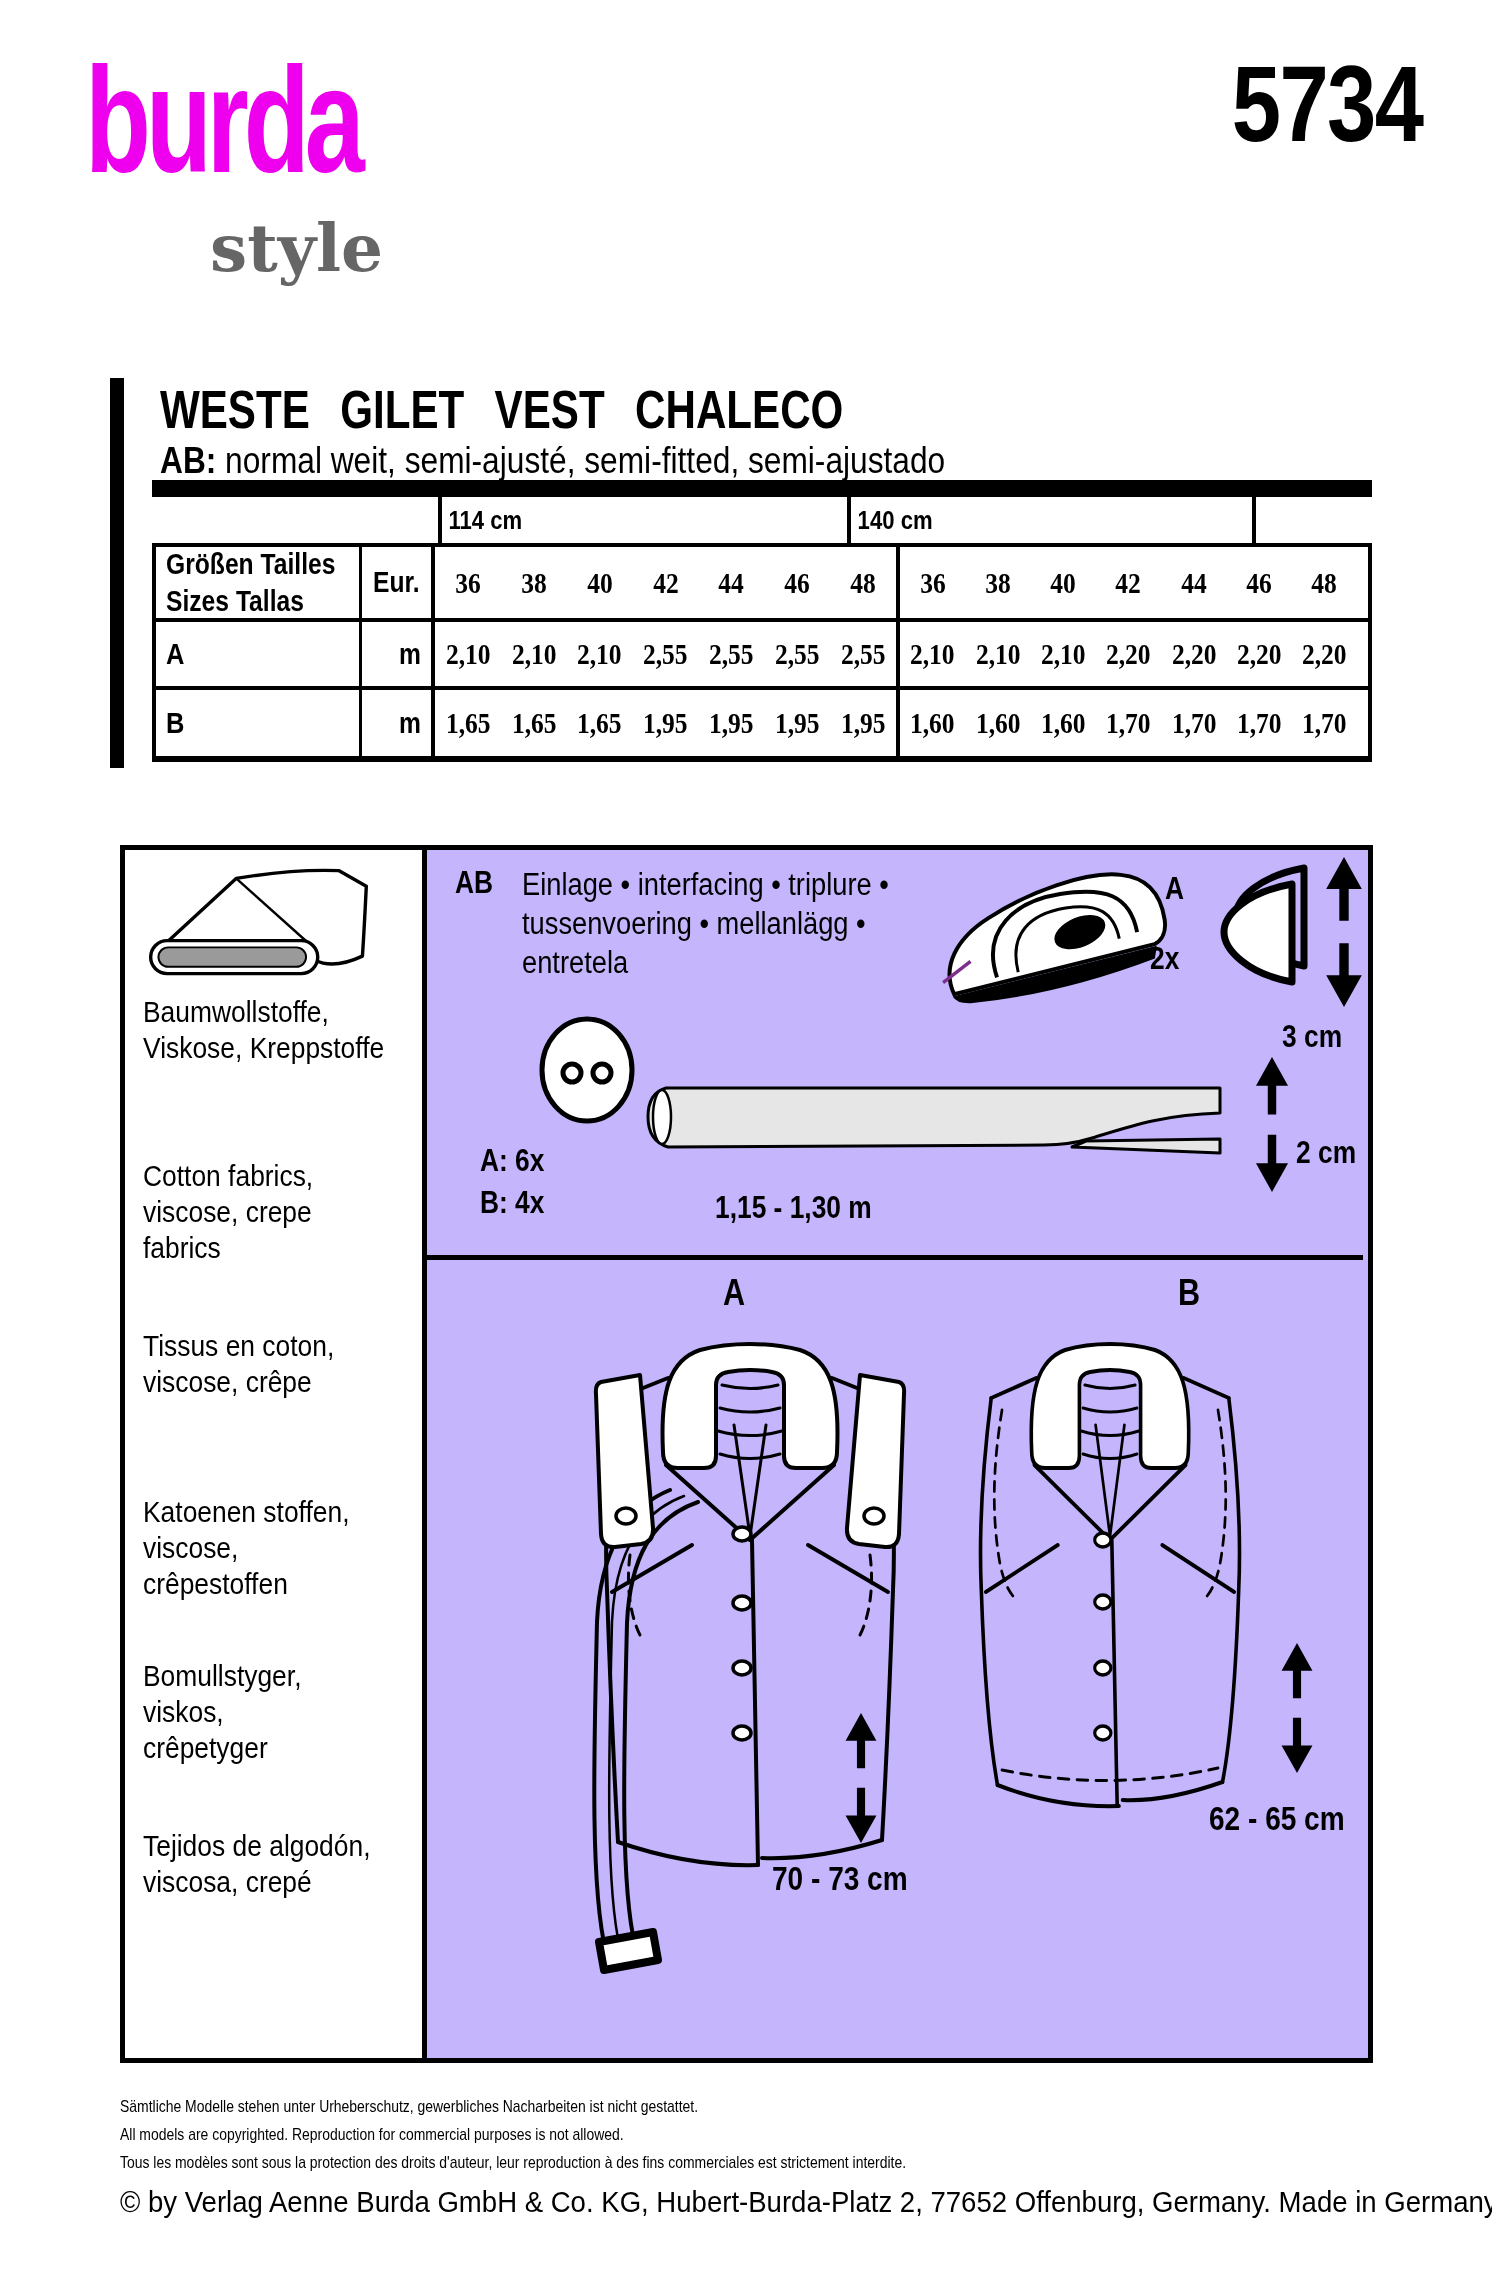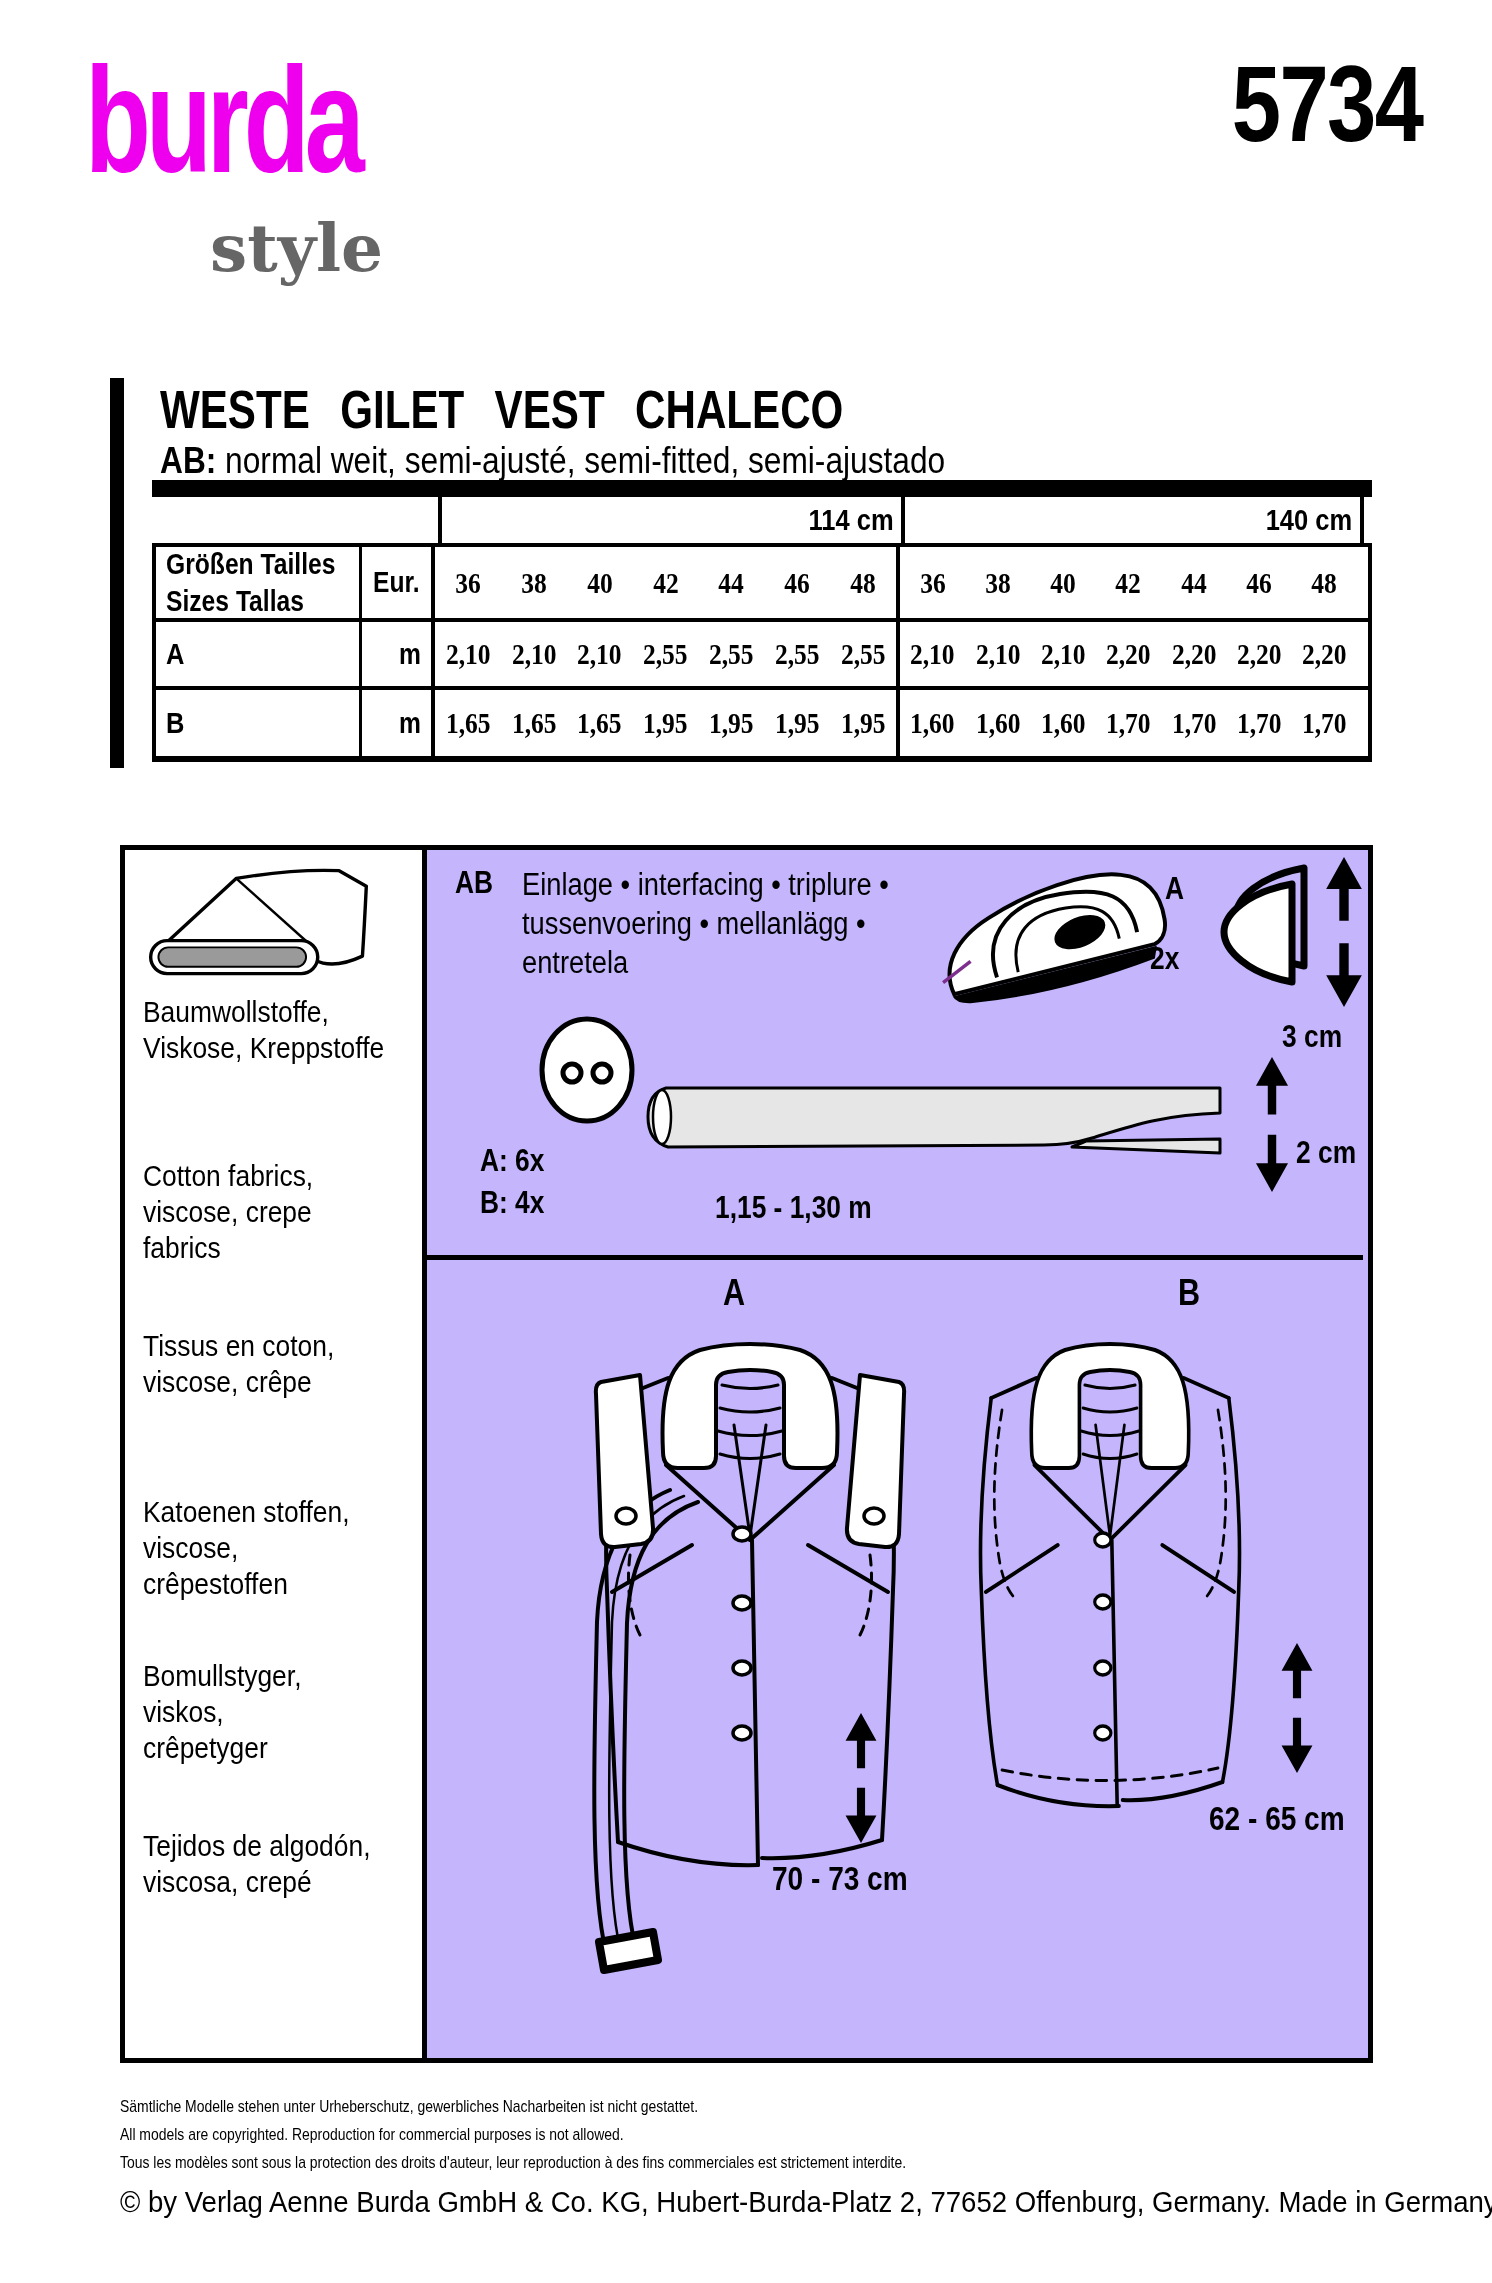--- a/index.html
+++ b/index.html
@@ -37,23 +37,23 @@
 
   
   .ptable { left:152px; top:480px; width:1220px; }
   .ptable .topbar { height:17px; background:#000; }
   .trow { display:flex; width:1220px; align-items:stretch; }
   .tr1 { height:50px; border-bottom:4px solid #000; }
   .tr2 { height:75px; border-bottom:4px solid #000; border-left:4px solid #000; border-right:4px solid #000; }
   .trA { height:68px; border-bottom:4px solid #000; border-left:4px solid #000; border-right:4px solid #000; }
   .trB { height:72px; border-bottom:6px solid #000; border-left:4px solid #000; border-right:4px solid #000; }
   .tr1 .spacer { width:286px; }
-  .tr1 .grp-h { width:463px; border-left:4px solid #000; display:flex; align-items:center; justify-content:flex-end;
-                font-size:30px; font-weight:bold; }
-  .tr1 .grp-h:last-child { border-right:4px solid #000;padding-left:42px; }
+  .tr1 .grp-h { width:409px; border-left:4px solid #000; display:flex; align-items:center; justify-content:flex-start;
+                font-size:26px; font-weight:bold; }
+  .tr1 .grp-h:last-child { border-right:4px solid #000; }
   .cell-label { width:206px; border-right:3px solid #000; display:flex; flex-direction:column; justify-content:center;
                 padding-left:10px; font-size:29px; font-weight:bold; line-height:1.25; }
   .cell-eur   { width:73px; border-right:4px solid #000; display:flex; align-items:center; justify-content:center;
                 font-size:29px; font-weight:bold;text-align:center; }
   .cell-eur.unit { justify-content:flex-end; padding-right:8px; align-items:center; }
   .grp { width:461px; display:flex; align-items:center; }
   .grp + .grp { border-left:4px solid #000; }
   .grp span { flex:1; text-align:center; font-size:30px; font-weight:bold;font-family:Liberation Serif, serif; }
   .grp span i { font-style:normal; display:inline-block; transform:scaleX(.85); }
   .cell-rowlab { width:206px; border-right:3px solid #000; display:flex; align-items:center; padding-left:10px;

